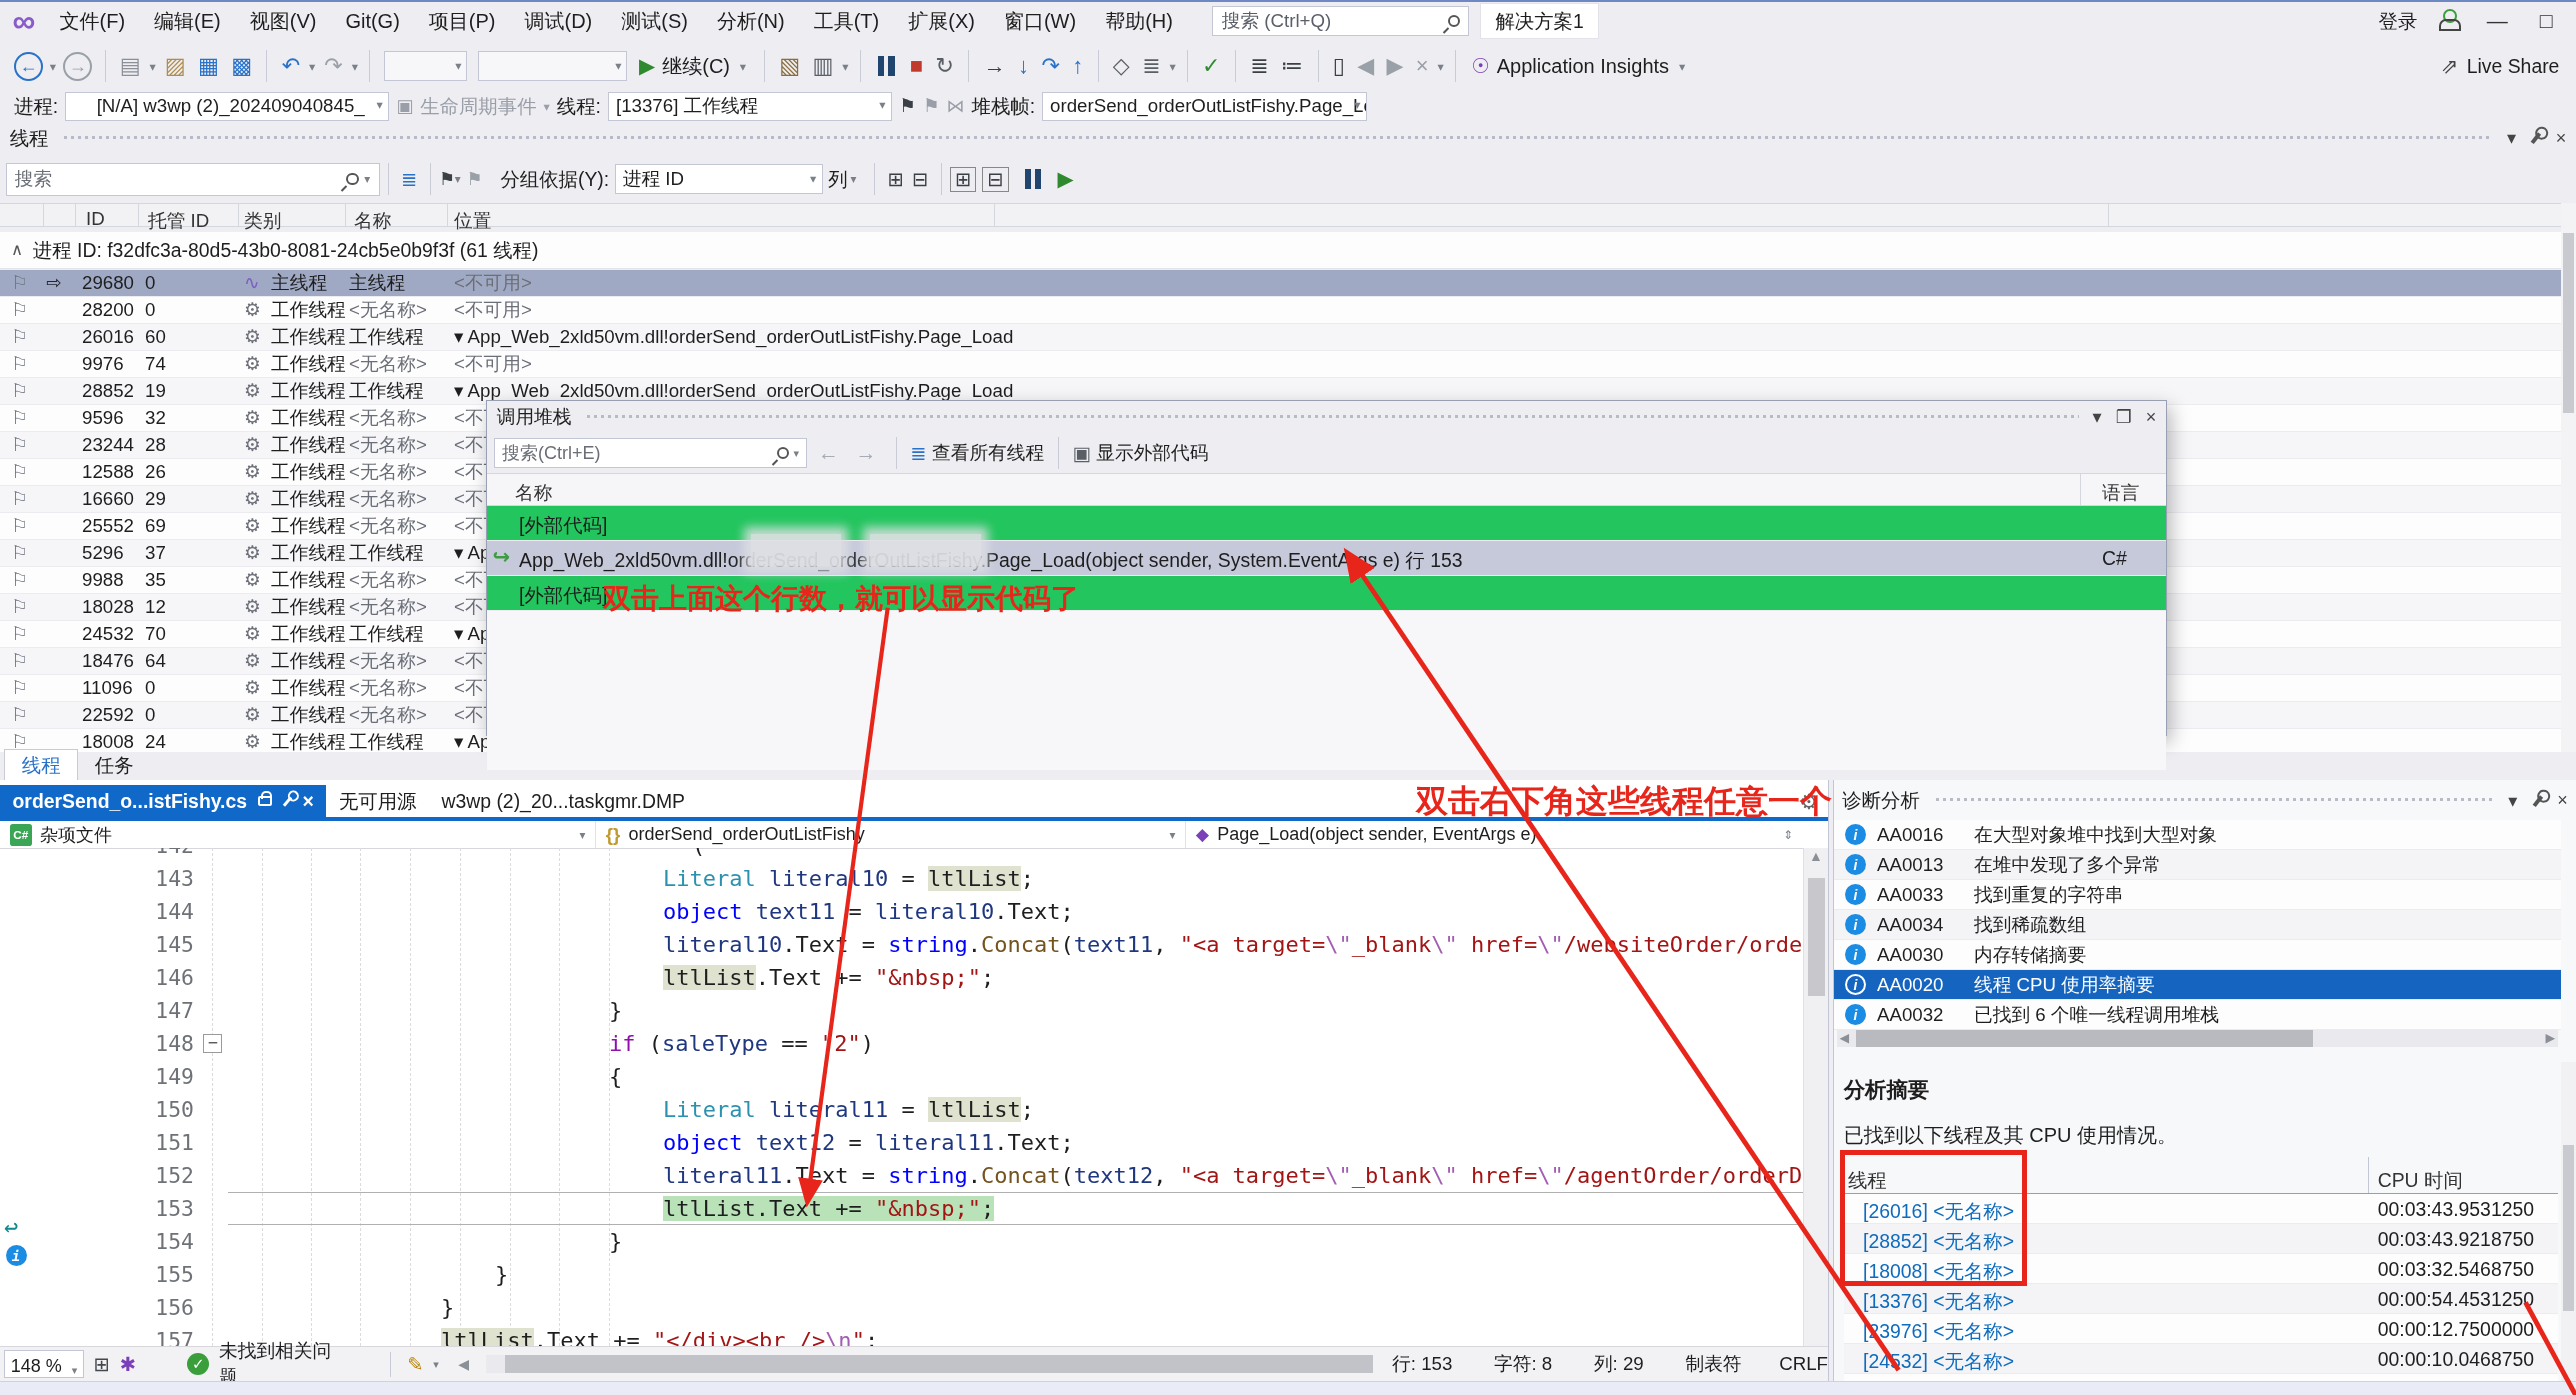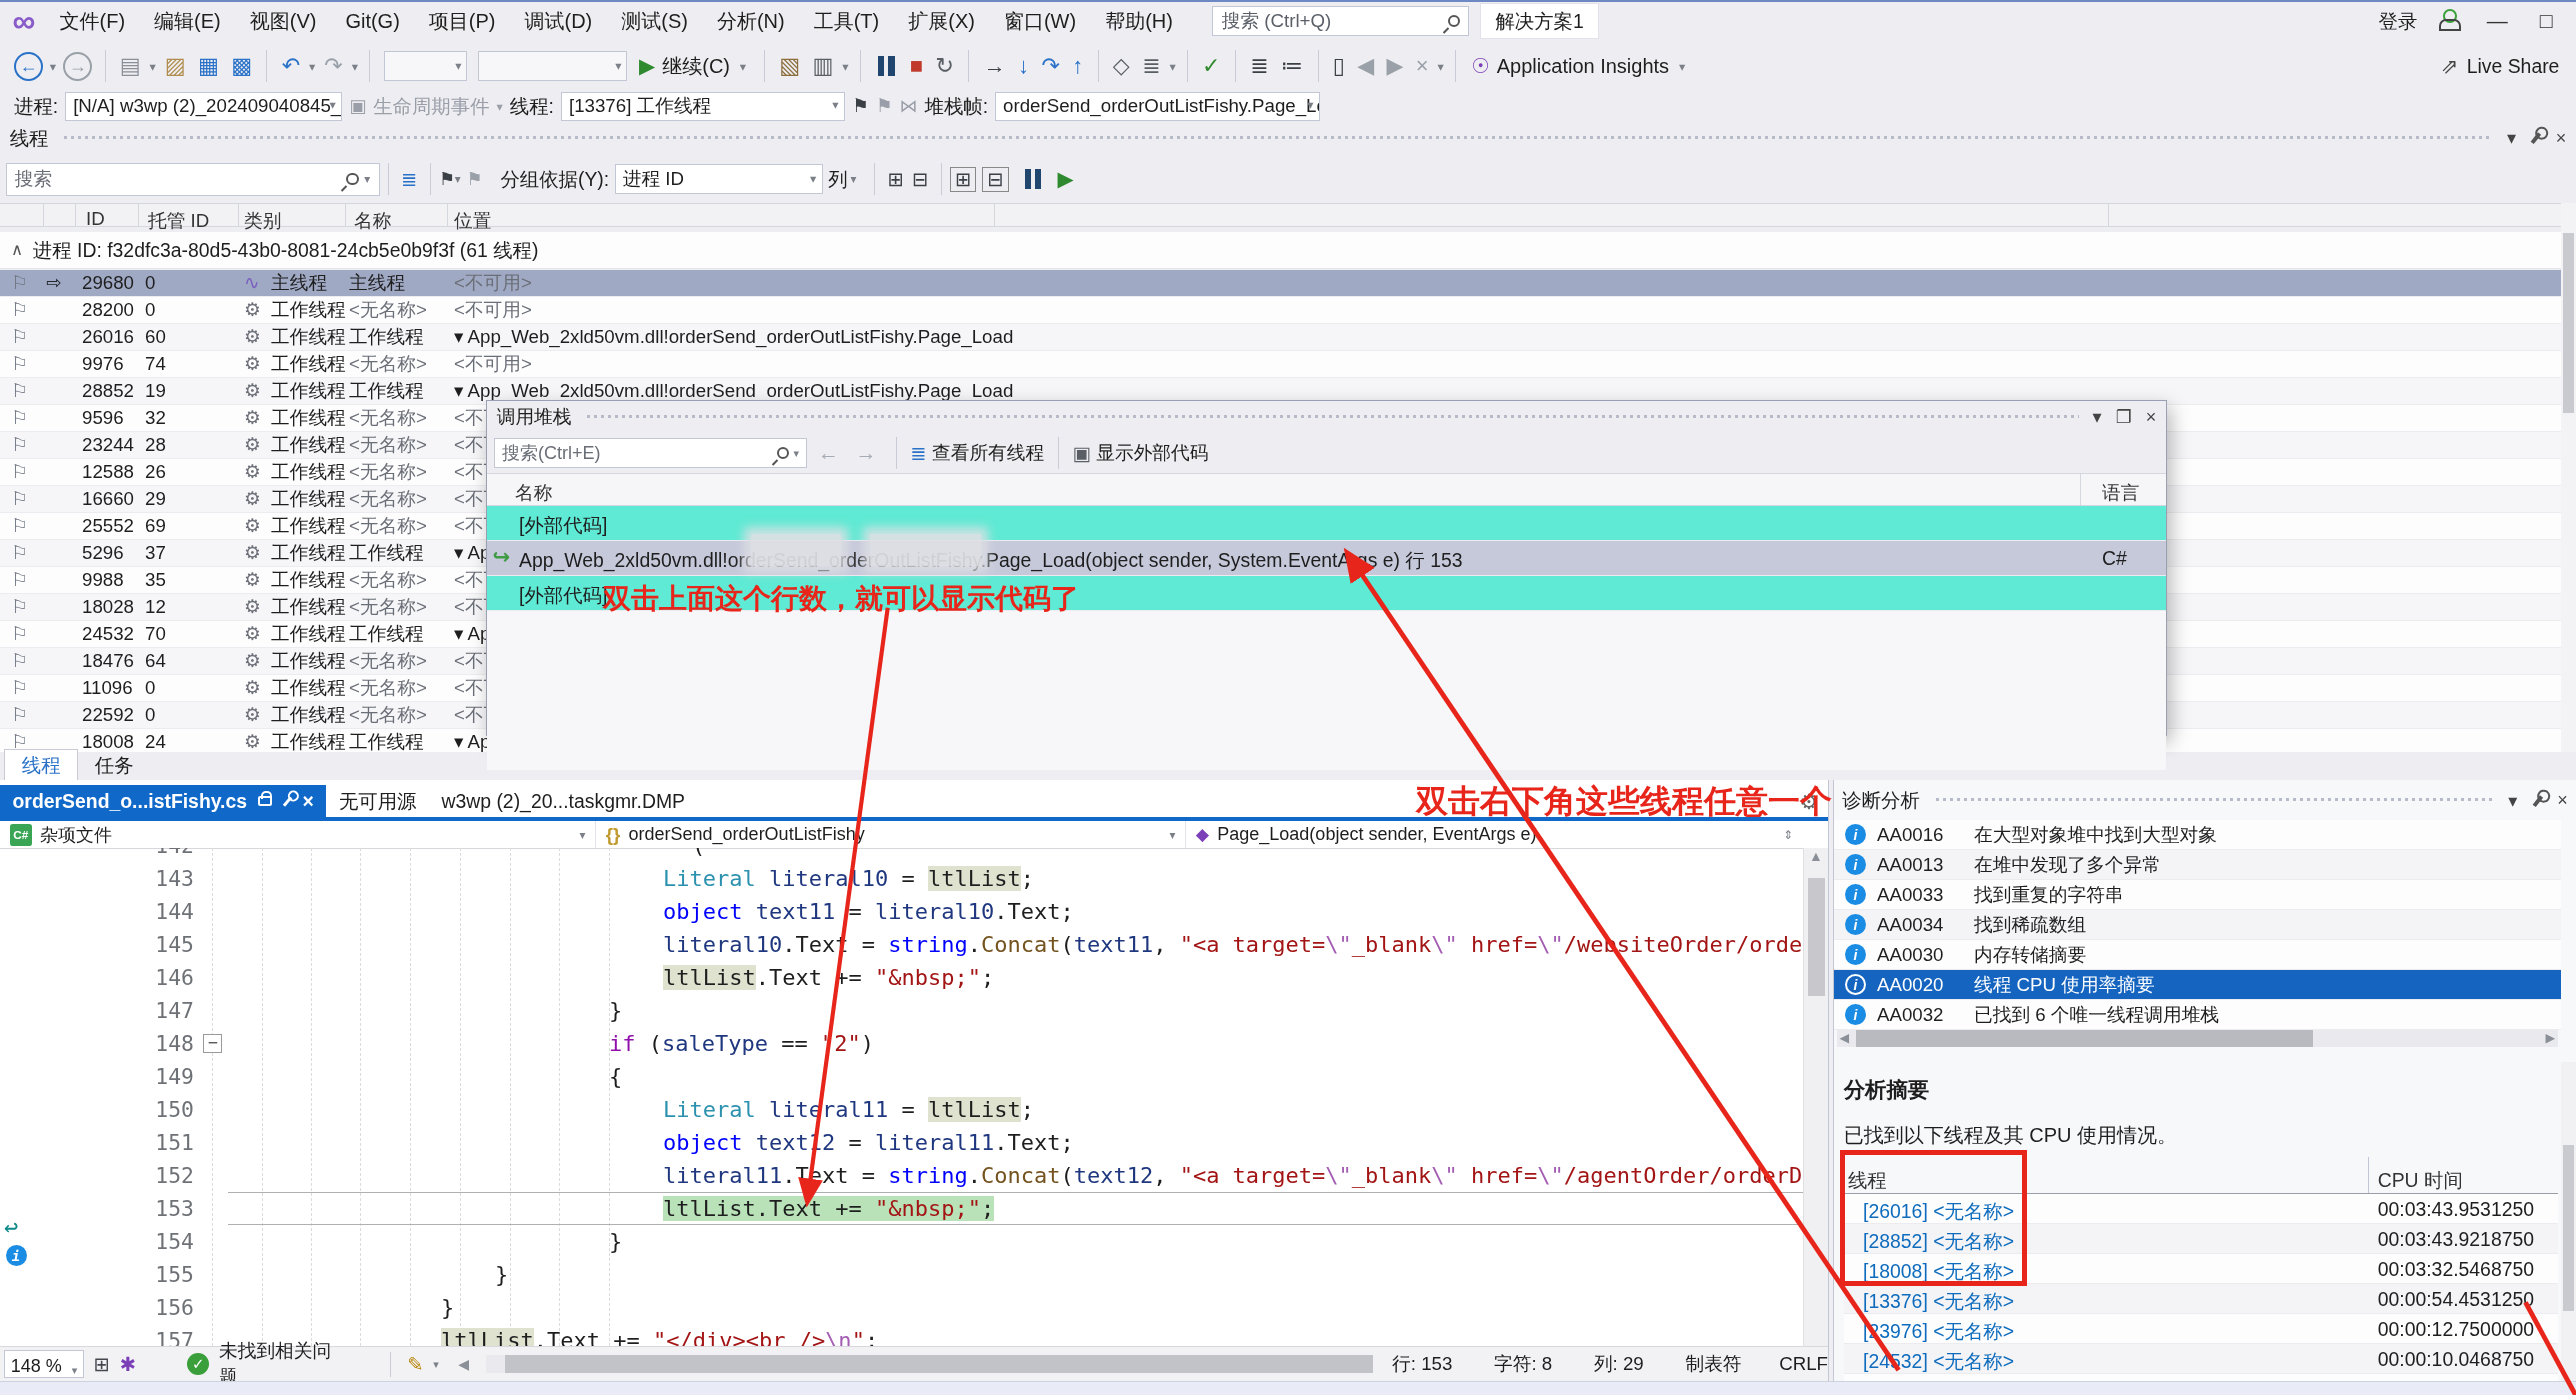--- a/index.html
+++ b/index.html
@@ -174,21 +174,21 @@
          box-shadow:4.2px 7px 18px rgba(0,0,0,.28);z-index:20;}
   .cs-title{height:32px;display:flex;align-items:center;padding:0 9.7px;}
   .cs-toolbar{height:40px;display:flex;align-items:center;padding-left:7px;font-size:18.7px;gap:5.5px;}
   .cssearch{width:313px;height:30px;background:#fff;border:0.7px solid #c3c6d4;display:flex;align-items:center;
             justify-content:space-between;padding:0 7px;color:#6a6e76;font-size:18px;}
   .csnav{color:#a7abb5;font-size:21px;padding:0 5.5px;}
   .cs-h{position:relative;height:33px;background:#f6f6f9;border-top:0.7px solid #d5d7de;border-bottom:0.7px solid #d5d7de;font-size:18.7px;color:#333;}
   .cs-h .n{position:absolute;left:28px;top:5.5px;} .cs-h .l{position:absolute;left:1615px;top:5.5px;}
   .cs-h .vl{position:absolute;left:1593px;top:0;bottom:0;width:0.7px;background:#d5d7de;}
   .cs-rows{position:relative;}
-  .csrow{position:relative;height:35px;font-size:19.4px;background:#5eead4;border-bottom:0.7px solid #ececf0;}
+  .csrow{position:relative;height:35px;font-size:19.4px;background:#22c55e;border-bottom:0.7px solid #ececf0;}
   .csrow.sel{background:#c6c9da;}
   .csrow .ftext{position:absolute;left:32px;top:5.5px;white-space:nowrap;}
   .csrow .garrow{position:absolute;left:5.5px;top:4.2px;color:#3f9b44;font-weight:bold;font-size:21px;}
   .csrow .lang{position:absolute;left:1615px;top:5.5px;}
   .cs-fill{height:159px;background:#f7f7f9;}
 
   
   .smudge{position:absolute;height:32px;background:rgba(222,223,228,.92);box-shadow:0 0 9.7px 7px rgba(222,223,228,.85);z-index:25;}
   .bstrip{position:absolute;left:0;right:0;bottom:0;height:15px;background:#e9ecf6;border-top:0.7px solid #cdd2e0;z-index:30;}
   .annbox{position:absolute;left:1840px;top:1150px;width:187px;height:136px;border:5.5px solid #e8251a;z-index:40;}
@@ -292,21 +292,21 @@
         </div>
       </div>
     <div class="tb-right">
       <span style="font-size:21px;color:#444;">⇗</span>
       <span>Live Share</span>
     </div>
   </div>
 
   <div class="debugbar">
     <span>进程:</span>
-    <div class="dcombo" style="width:277px;">
+    <div class="dcombo" style="width:324px;justify-content:flex-end;">
       <span>[N/A] w3wp (2)_202409040845_</span>
     </div>
     <span class="dim" style="font-size:18px;">▣</span>
     <span class="dim">生命周期事件</span>
     <span class="dim" style="font-size:12.5px;">▾</span>
     <span>线程:</span>
     <div class="dcomb dcombo" style="width:284px;">
       <span>[13376] 工作线程</span>
     </div>
     <span class="flagicon" style="color:#3b3f46;">⚑</span>

